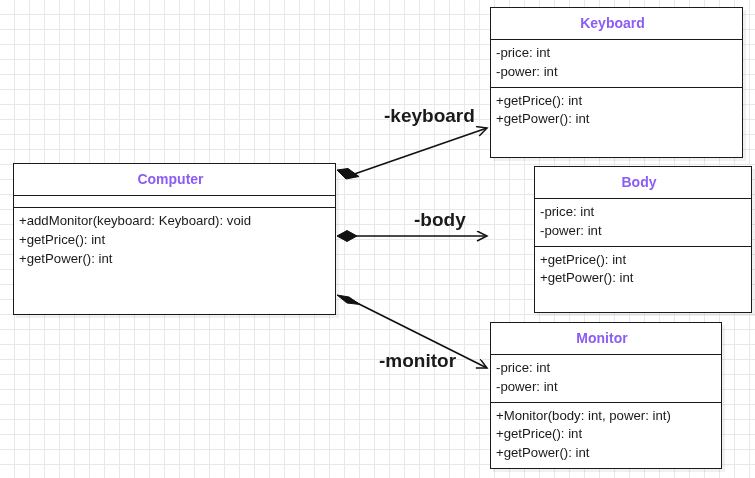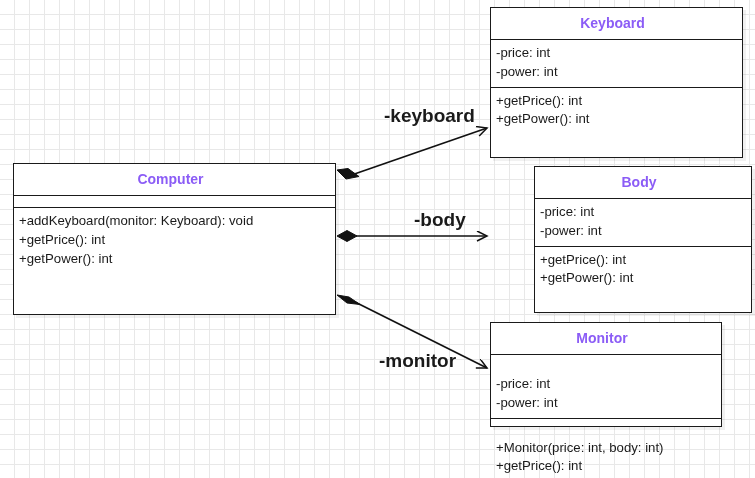--- a/index.html
+++ b/index.html
@@ -98,21 +98,21 @@
     <g>
       <line x1="355" y1="302" x2="487" y2="368" stroke="#111111" stroke-width="1.7" marker-end="url(#open-arrow)"></line>
       <polygon points="337,295 349,297 360,304.5 347,303" fill="#111111" stroke="#111111" stroke-width="1"></polygon>
     </g>
   </svg>
 
   <div class="uml-class" style="left:13px; top:163px; width:323px; height:152px;">
     <div class="class-title">Computer</div>
     <div class="compartment attrs empty"></div>
     <div class="compartment ops">
-      <div class="member">+addKeyboard(monitor: Keyboard): void</div>
+      <div class="member">+addMonitor(keyboard: Keyboard): void</div>
       <div class="member">+getPrice(): int</div>
       <div class="member">+getPower(): int</div>
     </div>
   </div>
 
   <div class="uml-class" style="left:490px; top:7px; width:253px; height:151px;">
     <div class="class-title">Keyboard</div>
     <div class="compartment attrs">
       <div class="member">-price: int</div>
       <div class="member">-power: int</div>
@@ -128,28 +128,28 @@
     <div class="compartment attrs">
       <div class="member">-price: int</div>
       <div class="member">-power: int</div>
     </div>
     <div class="compartment ops">
       <div class="member">+getPrice(): int</div>
       <div class="member">+getPower(): int</div>
     </div>
   </div>
 
-  <div class="uml-class" style="left:490px; top:322px; width:232px; height:105px;gap:16px;">
+  <div class="uml-class" style="left:490px; top:322px; width:232px; height:147px;">
     <div class="class-title">Monitor</div>
     <div class="compartment attrs">
       <div class="member">-price: int</div>
       <div class="member">-power: int</div>
     </div>
     <div class="compartment ops">
-      <div class="member">+Monitor(price: int, body: int)</div>
+      <div class="member">+Monitor(body: int, power: int)</div>
       <div class="member">+getPrice(): int</div>
       <div class="member">+getPower(): int</div>
     </div>
   </div>
 
   <div class="edge-label" style="left:384px; top:105px;">-keyboard</div>
   <div class="edge-label" style="left:414px; top:209px;">-body</div>
   <div class="edge-label" style="left:379px; top:350px;">-monitor</div>
 
 </div>

